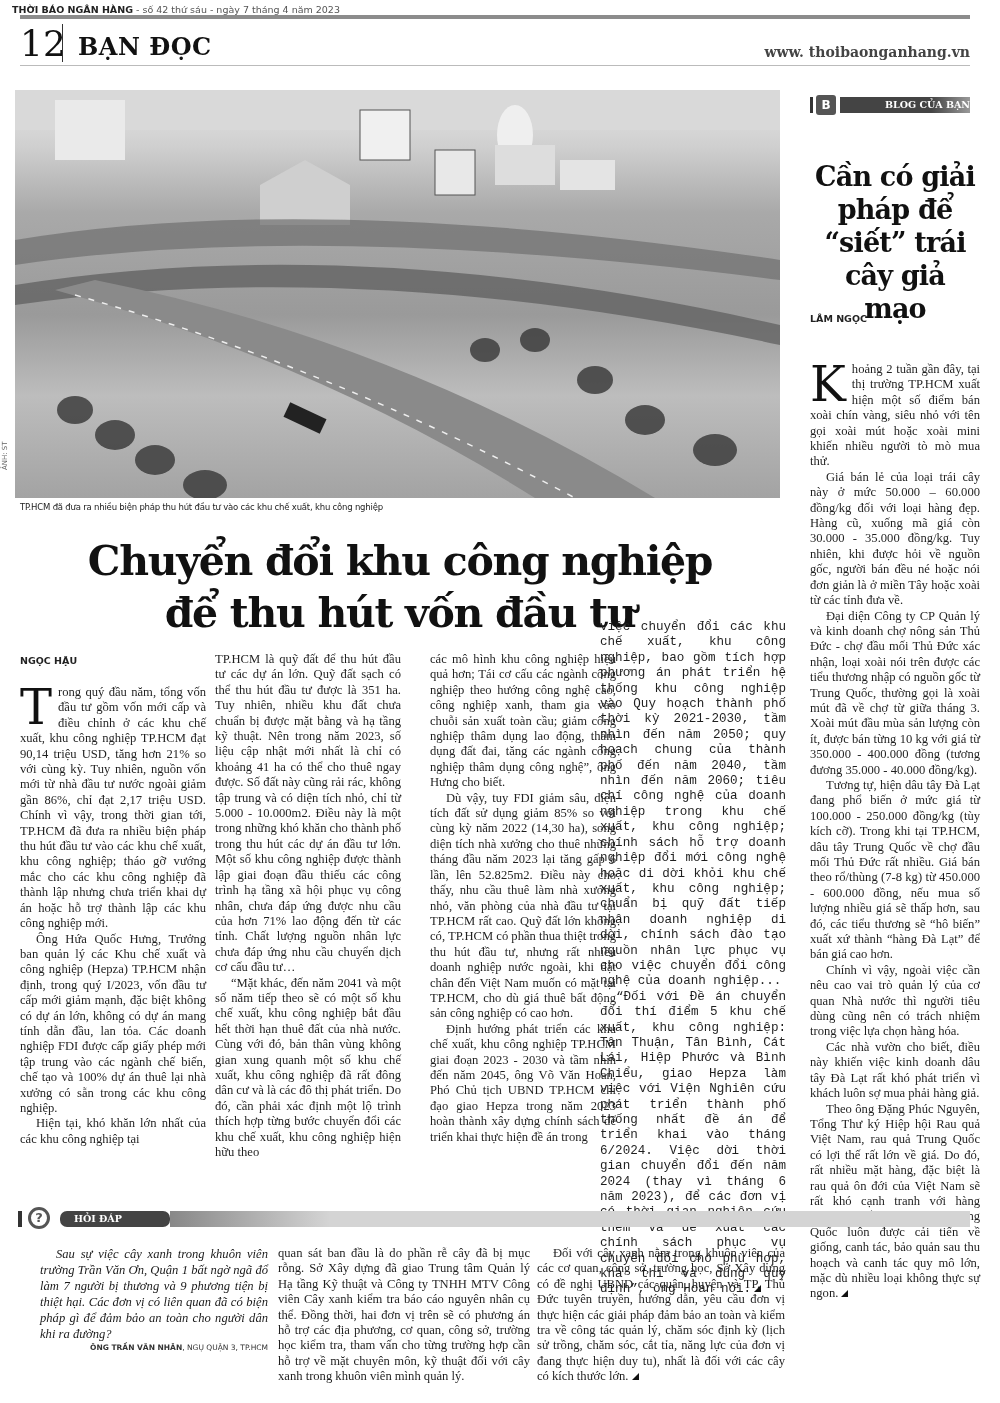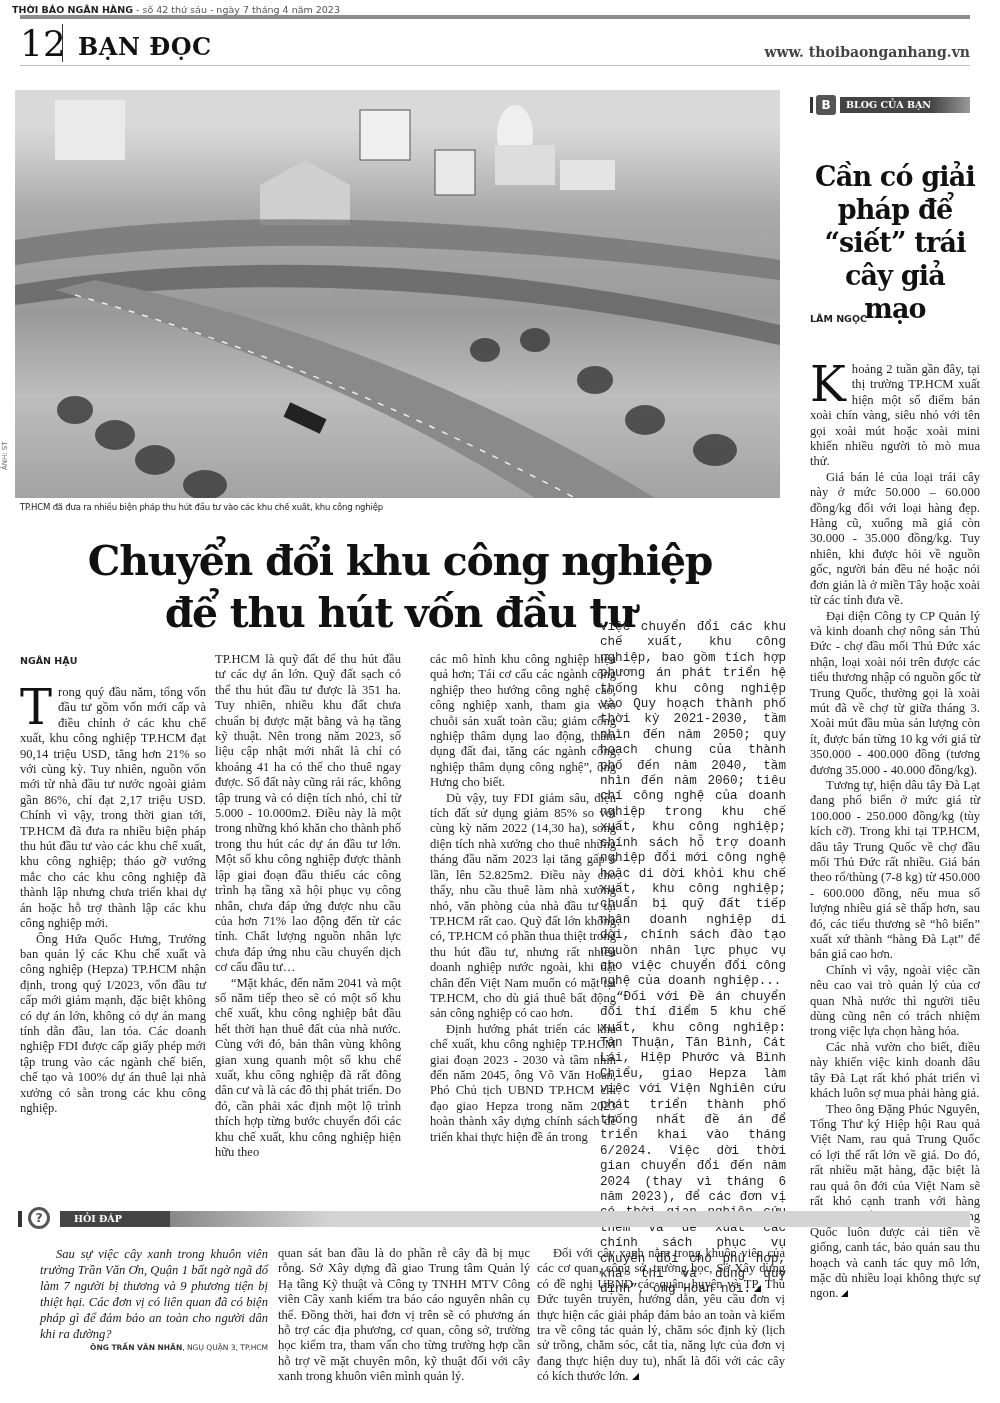--- a/index.html
+++ b/index.html
@@ -25,27 +25,27 @@
 
   .col { position: absolute; font-family: "Liberation Serif", serif; font-size: 12.6px; line-height: 15.4px; text-align: justify; color: #1f1f1f; }
   .col p { text-indent: 16px; }
   .col p.noindent { text-indent: 0; }
   .dropcap { float: left; font-family: "DejaVu Serif", serif; font-size: 48px; line-height: 40px; margin: 2px 6px 0 0; color: #111; }
   .end-mark { display: inline-block; width: 0; height: 0; border-left: 7px solid transparent; border-bottom: 7px solid #111; margin-left: 3px; }
 
   .blog-tag { position: absolute; left: 810px; top: 95px; width: 170px; height: 20px; }
   .blog-tag .bar { position: absolute; left: 0; top: 2px; width: 3px; height: 16px; background: #333; }
   .blog-tag .icon { position: absolute; left: 6px; top: 0; width: 20px; height: 20px; background: #555; border-radius: 3px; color: #fff; font-family: "DejaVu Sans", sans-serif; font-weight: bold; font-size: 12px; text-align: center; line-height: 20px; }
-  .blog-tag .label { position: absolute; left: 30px; top: 2px; height: 16px; width: 130px; background: linear-gradient(90deg,#444 0%,#444 70%,#999 100%); color: #fff; font-family: "DejaVu Serif", serif; font-weight: bold; font-size: 9.5px; line-height: 16px; padding-left: 6px; }
+  .blog-tag .label { position: absolute; left: 30px; top: 2px; height: 16px; width: 130px; background: linear-gradient(90deg,#444 0%,#444 70%,#999 100%); color: #fff; font-family: "DejaVu Serif", serif; font-weight: bold; font-size: 9.5px; line-height: 16px; padding-left: 24px; text-align: right; }
   .side-headline { position: absolute; left: 810px; top: 132px; width: 170px; text-align: center; font-family: "DejaVu Serif", serif; font-weight: bold; font-size: 27px; line-height: 33px; letter-spacing: -0.8px; color: #111; margin-top: 28px; }
 
   .qa-tag { position: absolute; left: 18px; top: 1207px; width: 952px; height: 24px; }
   .qa-tag .bar { position: absolute; left: 0; top: 4px; width: 4px; height: 16px; background: #333; }
   .qa-tag .icon { position: absolute; left: 10px; top: 0; width: 22px; height: 22px; border: 3px solid #555; border-radius: 50%; color: #555; font-family: "DejaVu Sans", sans-serif; font-weight: bold; font-size: 13px; text-align: center; line-height: 16px; }
-  .qa-tag .label { position: absolute; left: 42px; top: 4px; height: 16px; width: 110px; background: #444; color: #fff; font-family: "DejaVu Serif", serif; font-weight: bold; font-size: 9.5px; line-height: 16px; padding-left: 14px; }
+  .qa-tag .label { position: absolute; left: 42px; top: 4px; height: 16px; width: 110px; background: #444; color: #fff; font-family: "DejaVu Serif", serif; font-weight: bold; font-size: 9.5px; line-height: 16px; padding-left: 14px; border-radius: 7px; }
   .qa-tag .rest { position: absolute; left: 152px; top: 4px; height: 16px; right: 0; background: linear-gradient(90deg,#888 0%,#d4d4d4 20%,#d4d4d4 100%); }
   .question { position: absolute; left: 40px; top: 1246px; width: 228px; font-style: italic; font-size: 12.6px; line-height: 16px; text-align: justify; }
   .question p { text-indent: 16px; }
   .asker { position: absolute; left: 40px; top: 1343px; width: 228px; text-align: right; font-family: "DejaVu Sans", sans-serif; font-size: 7.5px; color: #333; }
   .asker b { font-weight: bold; text-align: right; }
 </style>
 </head>
 <body>
 
 <div class="masthead-top"><b>THỜI BÁO NGÂN HÀNG</b><span> - số 42 thứ sáu - ngày 7 tháng 4 năm 2023</span></div>
@@ -84,25 +84,26 @@
     <rect x="270" y="320" width="40" height="16" fill="#222" transform="rotate(25 290 328)"></rect>
   </svg>
 </div>
 <div class="photo-credit">ẢNH: ST</div>
 <div class="caption">TP.HCM đã đưa ra nhiều biện pháp thu hút đầu tư vào các khu chế xuất, khu công nghiệp</div>
 
 <div class="headline">
   <div>Chuyển đổi khu công nghiệp</div>
   <div>để thu hút vốn đầu tư</div>
 </div>
-<div class="byline" style="left:20px; top:655px;">NGÂN HẬU</div>
+<div class="byline" style="left:20px; top:655px;">NGỌC HẬU</div>
 
 <div class="col" style="left:20px; top:685px; width:186px;">
   <p class="noindent"><span class="dropcap">T</span><span>rong quý đầu năm, tổng vốn đầu tư gồm vốn mới cấp và điều chỉnh ở các khu chế xuất, khu công nghiệp TP.HCM đạt 90,14 triệu USD, tăng hơn 21% so với cùng kỳ. Tuy nhiên, nguồn vốn mới từ nhà đầu tư nước ngoài giảm gần 86%, chỉ đạt 2,17 triệu USD. Chính vì vậy, trong thời gian tới, TP.HCM đã đưa ra nhiều biện pháp thu hút đầu tư vào các khu chế xuất, khu công nghiệp; tháo gỡ vướng mắc cho các khu công nghiệp đã thành lập nhưng chưa triển khai dự án hoặc hỗ trợ thành lập các khu công nghiệp mới.</span></p>
   <p>Ông Hứa Quốc Hưng, Trưởng ban quản lý các Khu chế xuất và công nghiệp (Hepza) TP.HCM nhận định, trong quý I/2023, vốn đầu tư cấp mới giảm mạnh, đặc biệt không có dự án lớn, không có dự án mang tính dẫn đầu, lan tỏa. Các doanh nghiệp FDI được cấp giấy phép mới tập trung vào các ngành chế biến, chế tạo và 100% dự án thuê lại nhà xưởng có sẵn trong các khu công nghiệp.</p>
+  <p>Hiện tại, khó khăn lớn nhất của các khu công nghiệp tại</p>
 </div>
 <div class="col" style="left:215px; top:652px; width:186px;">
   <p class="noindent">TP.HCM là quỹ đất để thu hút đầu tư các dự án lớn. Quỹ đất sạch có thể thu hút đầu tư được là 351 ha. Tuy nhiên, nhiều khu đất chưa chuẩn bị được mặt bằng và hạ tầng kỹ thuật. Nên trong năm 2023, số liệu cập nhật mới nhất là chỉ có khoảng 41 ha có thể cho thuê ngay được. Số đất này cũng rải rác, không tập trung và có diện tích nhỏ, chỉ từ 5.000 - 10.000m2. Điều này là một trong những khó khăn cho thành phố trong thu hút các dự án đầu tư lớn. Một số khu công nghiệp được thành lập giai đoạn đầu thiếu các công trình hạ tầng xã hội phục vụ công nhân, chưa đáp ứng được nhu cầu của hơn 71% lao động đến từ các tỉnh. Chất lượng nguồn nhân lực chưa đáp ứng nhu cầu chuyển dịch cơ cấu đầu tư…</p>
   <p>“Mặt khác, đến năm 2041 và một số năm tiếp theo sẽ có một số khu chế xuất, khu công nghiệp bắt đầu hết thời hạn thuê đất của nhà nước. Cùng với đó, bản thân vùng không gian xung quanh một số khu chế xuất, khu công nghiệp đã rất đông dân cư và là các đô thị phát triển. Do đó, cần phải xác định một lộ trình thích hợp từng bước chuyển đổi các khu chế xuất, khu công nghiệp hiện hữu theo</p>
 </div>
 <div class="col" style="left:430px; top:652px; width:186px;">
   <p class="noindent">các mô hình khu công nghiệp hiệu quả hơn; Tái cơ cấu các ngành công nghiệp theo hướng công nghệ cao, công nghiệp xanh, tham gia vào chuỗi sản xuất toàn cầu; giảm công nghiệp thâm dụng lao động, thâm dụng đất đai, tăng các ngành công nghiệp thâm dụng công nghệ”, ông Hưng cho biết.</p>
   <p>Dù vậy, tuy FDI giảm sâu, diện tích đất sử dụng giảm 85% so với cùng kỳ năm 2022 (14,30 ha), song diện tích nhà xưởng cho thuê những tháng đầu năm 2023 lại tăng gấp 6 lần, lên 52.825m2. Điều này cho thấy, nhu cầu thuê làm nhà xưởng nhỏ, văn phòng của nhà đầu tư tại TP.HCM rất cao. Quỹ đất lớn không có, TP.HCM có phần thua thiệt trong thu hút đầu tư, nhưng rất nhiều doanh nghiệp nước ngoài, khi đặt chân đến Việt Nam muốn có mặt tại TP.HCM, cho dù giá thuê bất động sản công nghiệp có cao hơn.</p>
   <p>Định hướng phát triển các khu chế xuất, khu công nghiệp TP.HCM giai đoạn 2023 - 2030 và tầm nhìn đến năm 2045, ông Võ Văn Hoan, Phó Chủ tịch UBND TP.HCM chỉ đạo giao Hepza trong năm 2023 hoàn thành xây dựng chính sách để triển khai thực hiện đề án trong</p>
 </div>

